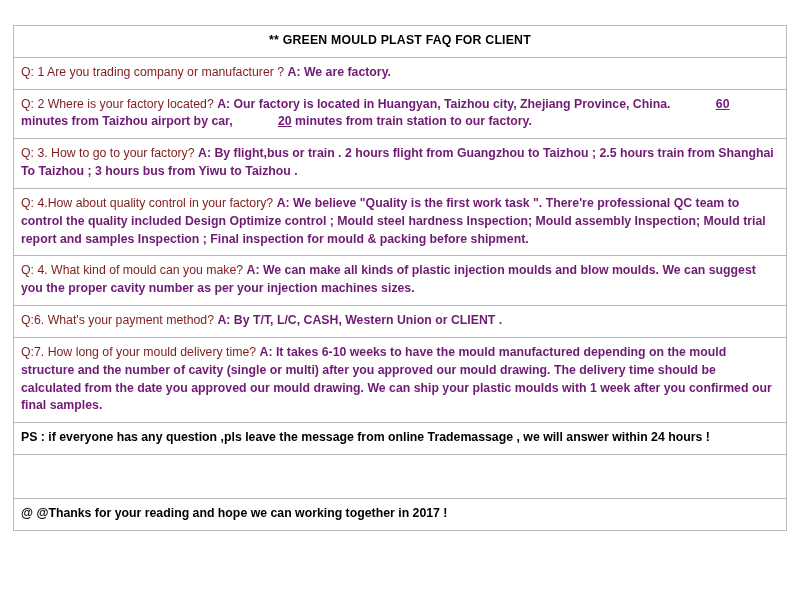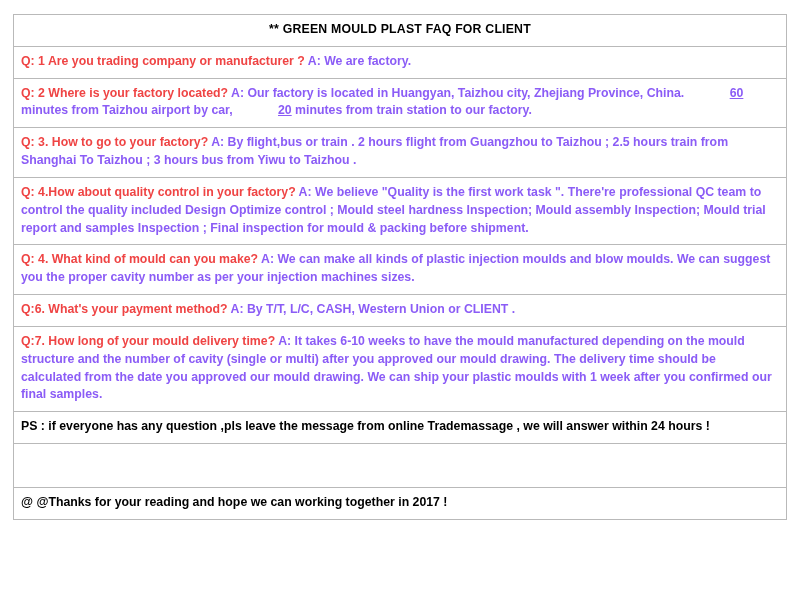--- a/index.html
+++ b/index.html
@@ -5,45 +5,45 @@
   html, body {
     margin: 0;
     padding: 0;
     width: 800px;
     height: 600px;
     background: #ffffff;
     font-family: "Liberation Sans", sans-serif;
   }
   #faq-table {
     width: 774px;
-    margin: 14px auto 0 auto;
+    margin: 25px auto 0 auto;
     border-collapse: collapse;
     table-layout: fixed;
   }
   #faq-table td {
     border: 1px solid #b9b9b9;
     padding: 6px 7px 7px 7px;
     vertical-align: top;
     font-size: 12.3px;
     line-height: 1.45;
     color: #000000;
   }
   .title-cell {
     text-align: center;
     font-weight: bold;
     font-size: 16px;
     padding: 7px 4px 8px 4px;
     letter-spacing: 0.2px;
   }
   .q {
-    color: #ef4444;
-    font-weight: bold;
+    color: #7f1d1d;
+    font-weight: normal;
   }
   .a {
-    color: #8b5cf6;
+    color: #701a75;
     font-weight: bold;
     text-align: center;
   }
   .u {
     text-decoration: underline;
     padding-left: 42px;
   }
   .note-cell {
     font-weight: bold;
     font-size: 12.8px;

